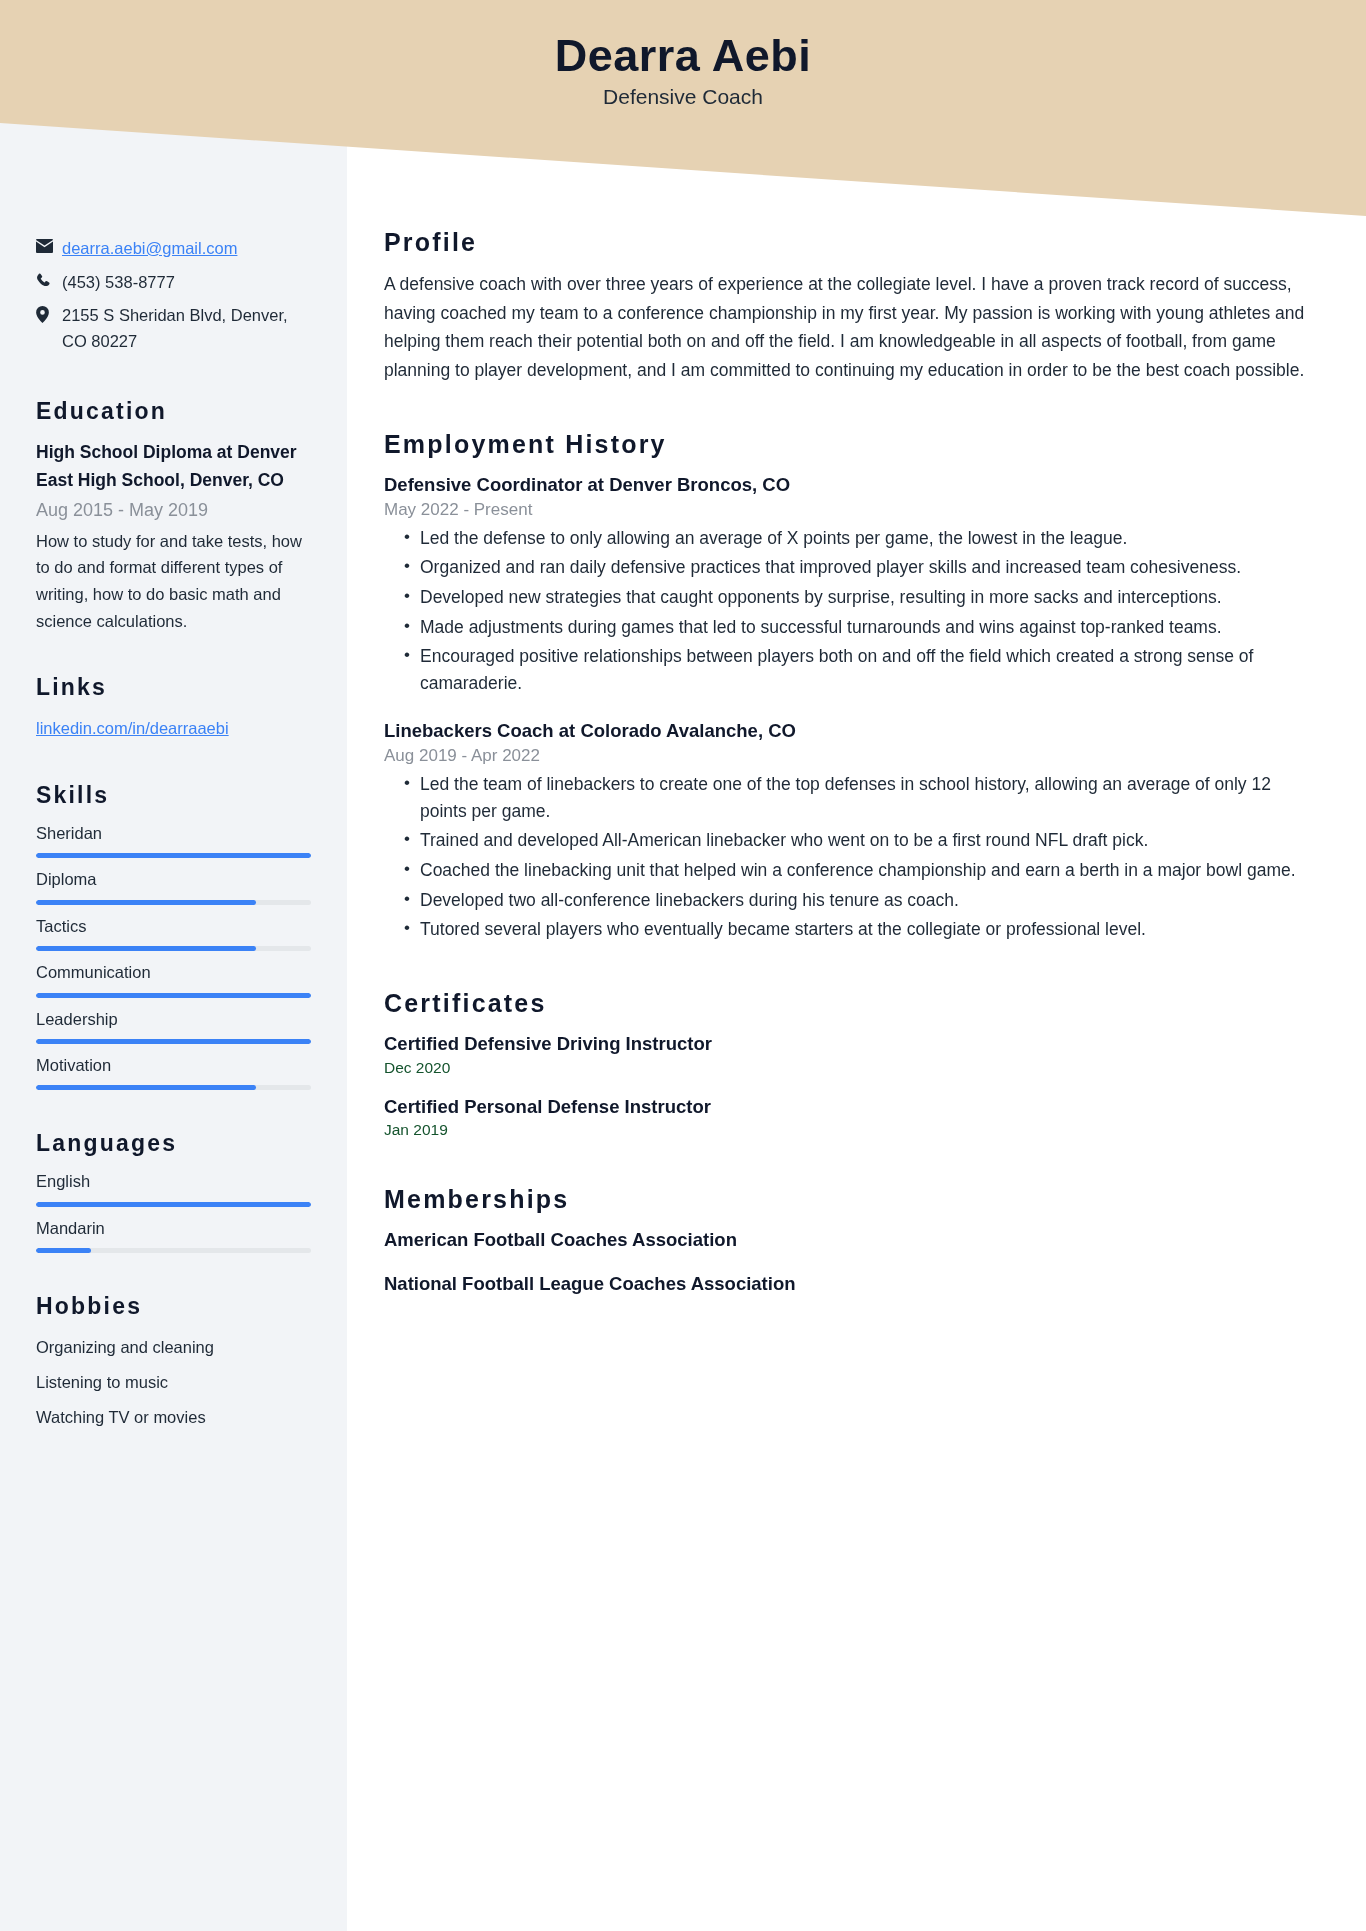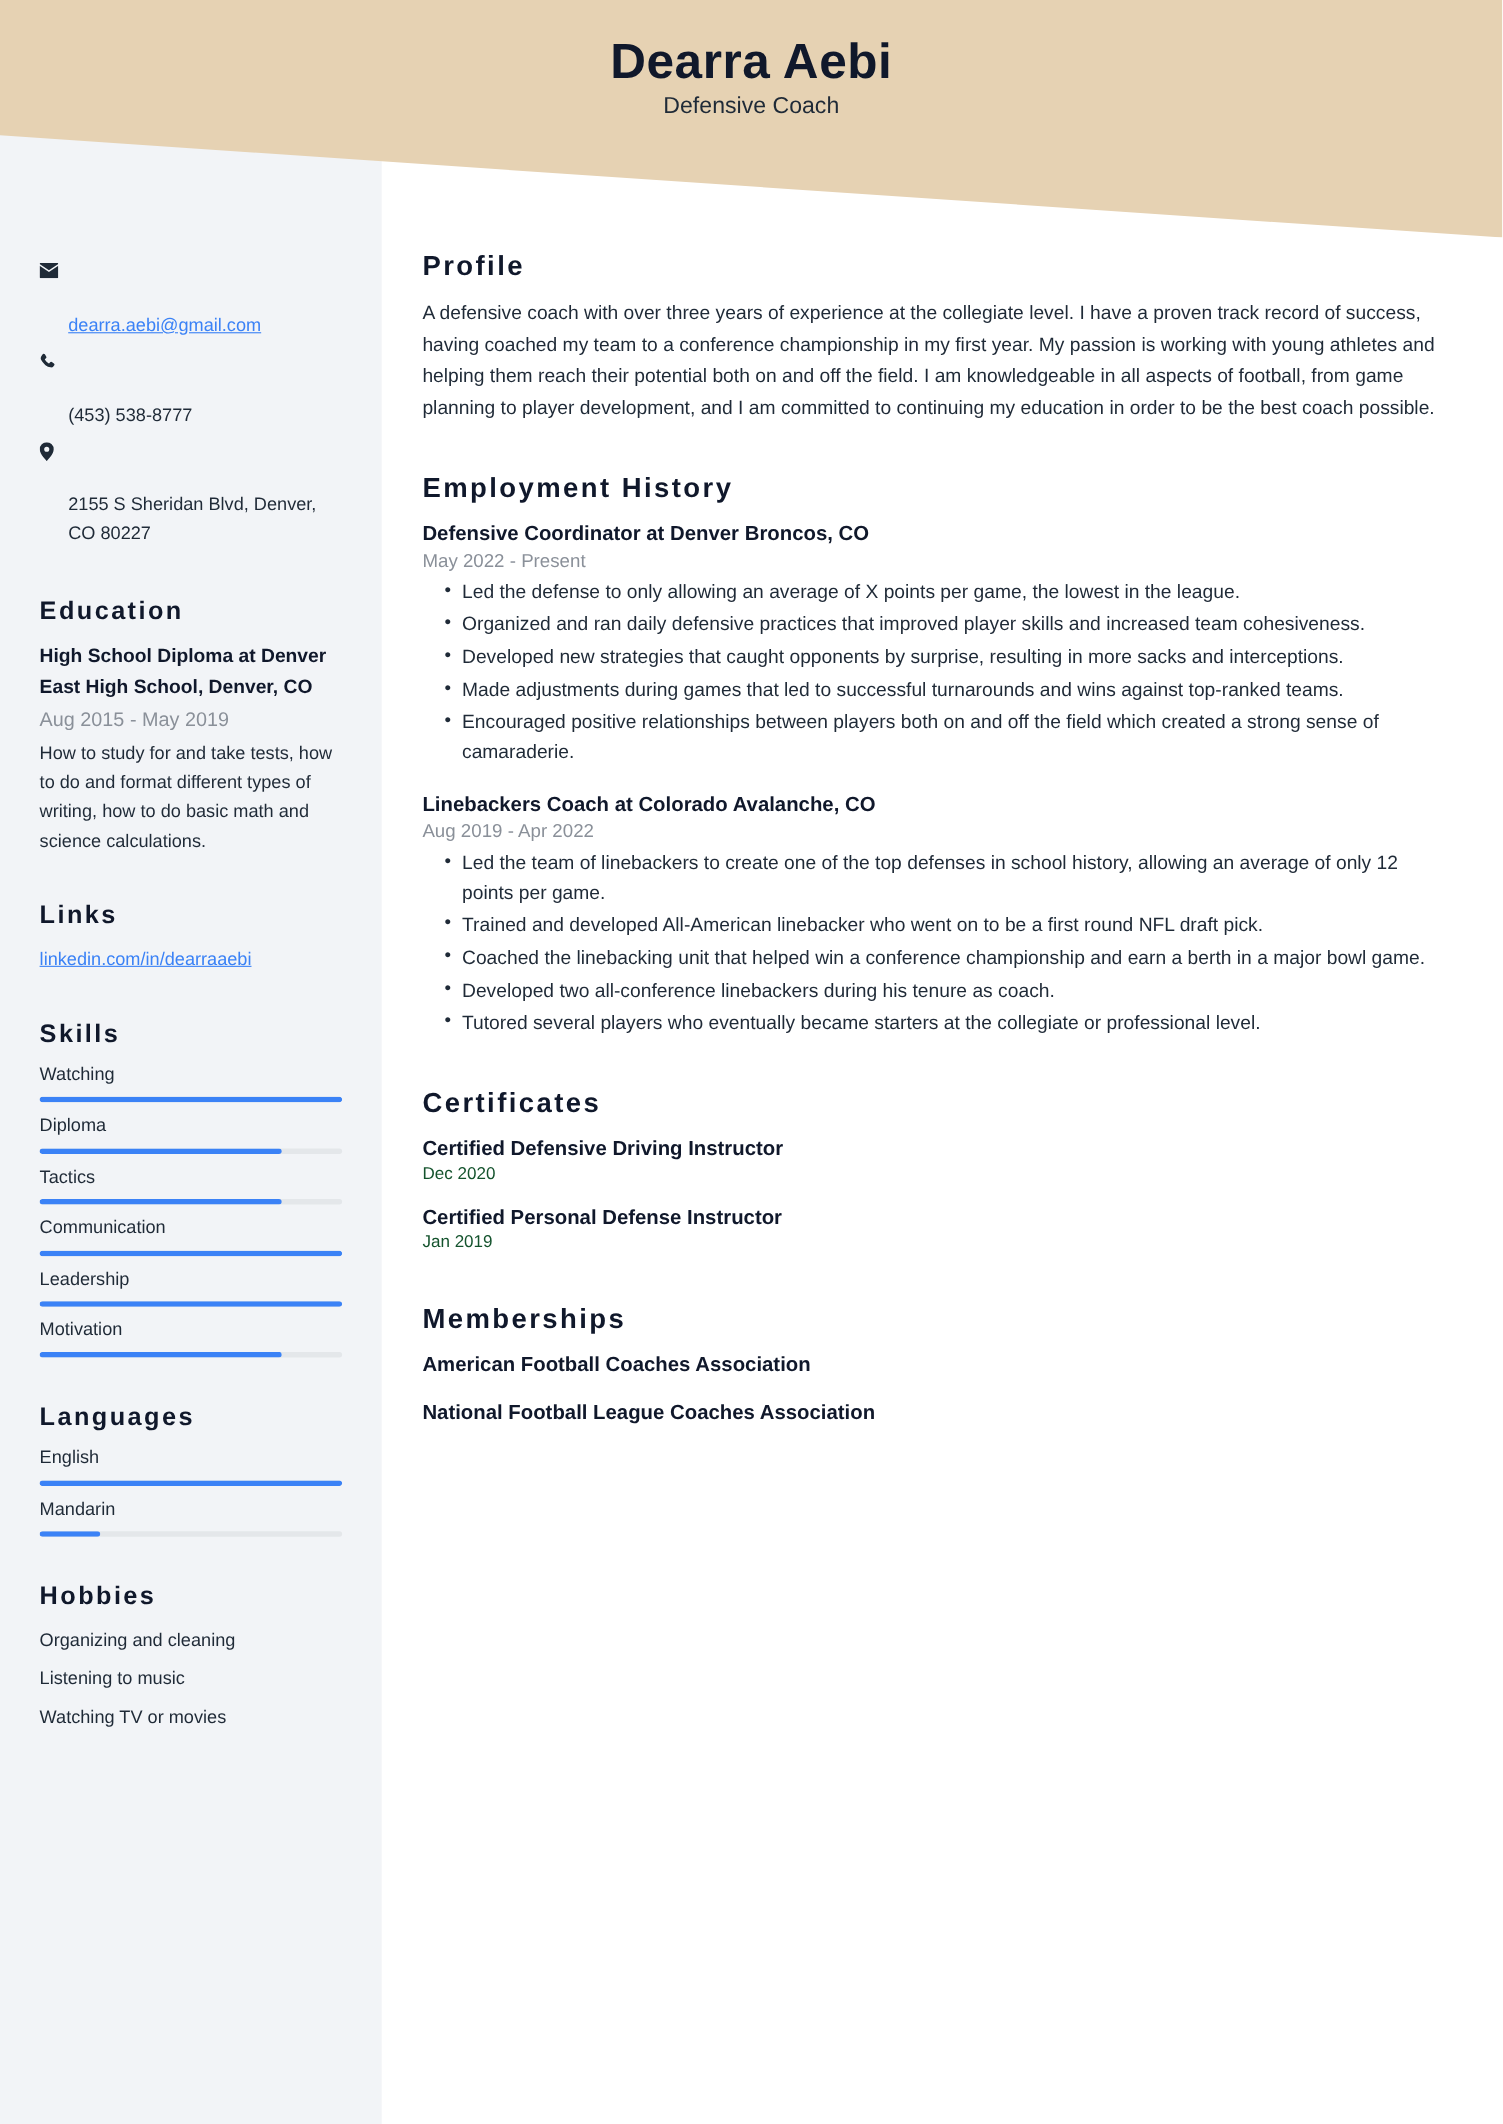--- a/index.html
+++ b/index.html
@@ -82,21 +82,21 @@
     font-size:16.5px;
     line-height:1.55;
   }
   .contact-ico {
     width:26px;
     flex:0 0 26px;
     padding-top:3px;
     color:#1f2a37;
   }
   .contact-ico svg { display:block; }
-  .contact-val { flex:1;margin-top:48px; }
+  .contact-val { flex:1; }
   .contact-val a, .link-url {
     color:#3b82f6;
     text-decoration:underline;
   }
 
   .side-h {
     font-size:23px;
     font-weight:bold;
     letter-spacing:2.2px;
     color:#10182b;
@@ -275,21 +275,21 @@
       <div class="edu-date">Aug 2015 - May 2019</div>
       <div class="edu-desc">How to study for and take tests, how to do and format different types of writing, how to do basic math and science calculations.</div>
     </div>
 
     <div class="side-h">Links</div>
     <a href="#" class="link-url">linkedin.com/in/dearraaebi</a>
 
     <div class="side-h">Skills</div>
     <div>
       <div class="bar-item">
-        <div class="bar-label">Watching</div>
+        <div class="bar-label">Sheridan</div>
         <div class="bar-track">
             <div class="bar-fill" style="width: 100%;"></div>
           </div>
       </div>
       <div class="bar-item">
         <div class="bar-label">Diploma</div>
         <div class="bar-track">
             <div class="bar-fill" style="width: 80%;"></div>
           </div>
       </div>

